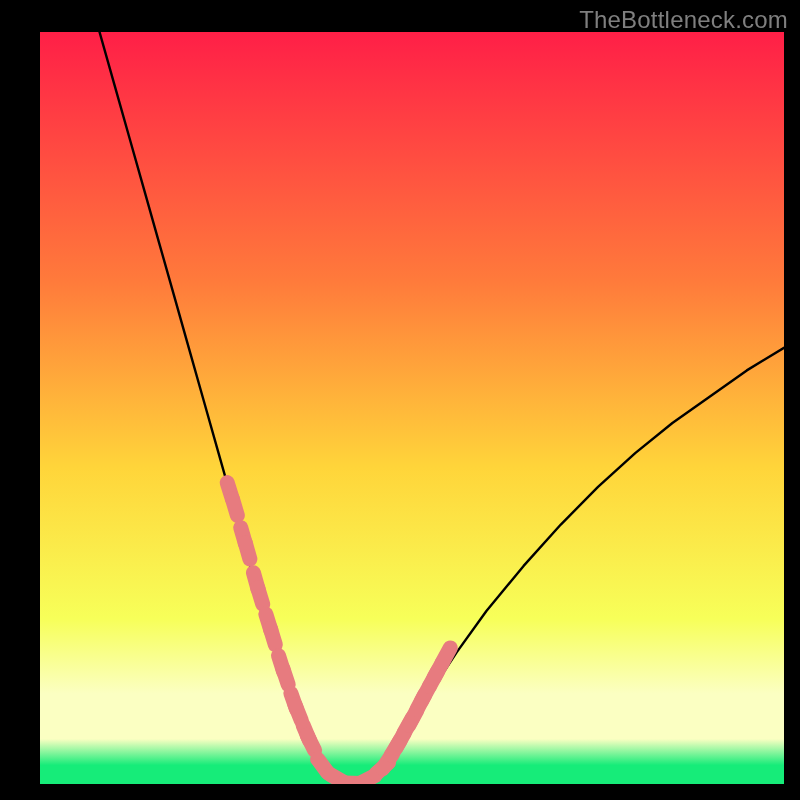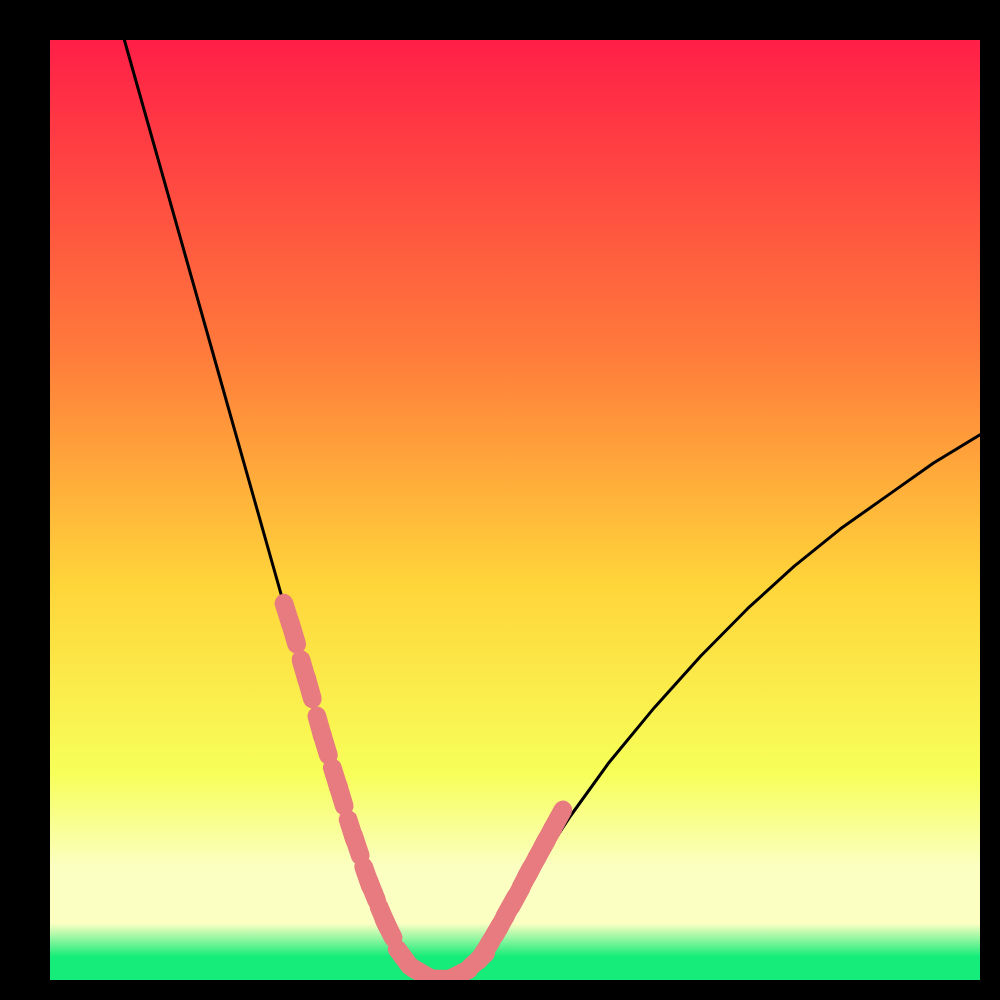--- a/index.html
+++ b/index.html
@@ -80,13 +80,14 @@
         <line x1="355.94" y1="715.80" x2="364.25" y2="700.97" stroke="#e77b7f" stroke-width="15" stroke-linecap="round"></line>
         <line x1="364.12" y1="700.76" x2="372.44" y2="685.93" stroke="#e77b7f" stroke-width="15" stroke-linecap="round"></line>
         <line x1="368.69" y1="693.30" x2="376.80" y2="678.35" stroke="#e77b7f" stroke-width="15" stroke-linecap="round"></line>
         <line x1="376.97" y1="677.56" x2="384.88" y2="662.51" stroke="#e77b7f" stroke-width="15" stroke-linecap="round"></line>
         <line x1="381.34" y1="669.23" x2="389.45" y2="654.29" stroke="#e77b7f" stroke-width="15" stroke-linecap="round"></line>
         <line x1="389.52" y1="654.19" x2="397.63" y2="639.25" stroke="#e77b7f" stroke-width="15" stroke-linecap="round"></line>
         <line x1="393.99" y1="645.92" x2="402.09" y2="630.98" stroke="#e77b7f" stroke-width="15" stroke-linecap="round"></line>
         <line x1="402.16" y1="630.87" x2="410.29" y2="615.94" stroke="#e77b7f" stroke-width="15" stroke-linecap="round"></line>
       </g>
   </svg>
+  <div class="watermark">TheBottleneck.com</div>
 </div>
 
 </body></html>

